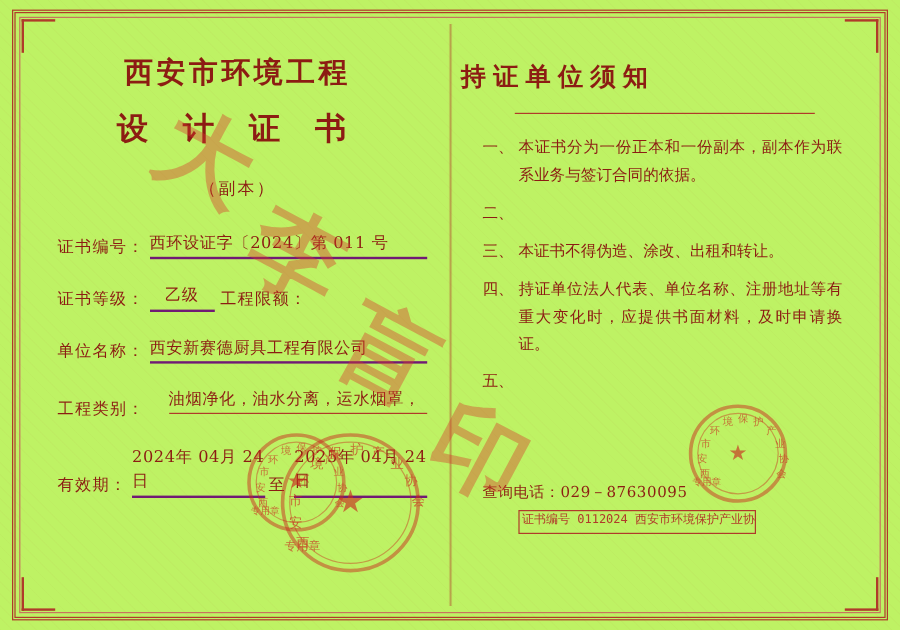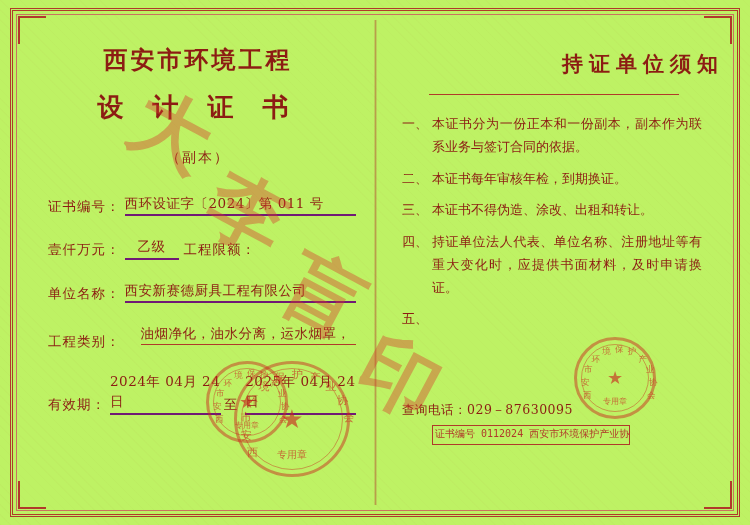--- a/index.html
+++ b/index.html
@@ -144,21 +144,21 @@
   .issuer-row {
     margin-top: 30px;
   }
   .valid-row {
     margin-top: 8px;
   }
 
   
   .notice-title {
     margin-top: 30px;
-    text-align: right;
+    text-align: left;
     font-family: "DejaVu Serif", serif;
     font-weight: bold;
     font-size: 21px;
     letter-spacing: 6px;
     color: #8c1c13;
   }
   .notice-rule {
     width: 250px;
     height: 1px;
     background: #b03a2a;
@@ -261,21 +261,20 @@
     font-size: 11px;
     color: rgba(200, 40, 30, 0.85);
     transform-origin: 0 0;
   }
   .seal-small .seal-ring-text span { font-size: 8.5px; }
   .seal-bottom-text {
     position: absolute;
     bottom: 12px;
     left: 0;
     width: 100%;
-    text-align: center;
     font-family: Liberation Serif, serif;
     font-size: 10px;
     color: rgba(200, 40, 30, 0.85);
   }
   .seal-small .seal-bottom-text { font-size: 8px; bottom: 9px; }
 
   
   .watermark {
     position: absolute;
     left: 120px;
@@ -336,21 +335,21 @@
     </div>
 
     <div class="fields">
 
       <div class="field-row">
         <span class="field-label">证书编号：</span>
         <span class="field-value">西环设证字〔2024〕第 011 号</span>
       </div>
 
       <div class="field-row">
-        <span class="field-label">壹仟万元：</span>
+        <span class="field-label">证书等级：</span>
         <span class="field-value short">乙级</span>
         <span class="field-label" style="margin-left:5px;">工程限额：</span>
       </div>
 
       <div class="field-row">
         <span class="field-label">单位名称：</span>
         <span class="field-value">西安新赛德厨具工程有限公司</span>
       </div>
 
       <div class="field-row">
@@ -417,21 +416,20 @@
 
     <div class="notice-list">
 
       <div class="notice-item">
         <span class="notice-num">一、</span>
         <span class="notice-text">本证书分为一份正本和一份副本，副本作为联系业务与签订合同的依据。</span>
       </div>
 
       <div class="notice-item">
         <span class="notice-num">二、</span>
-        <span class="notice-text">本证书每年审核年检，到期换证。</span>
       </div>
 
       <div class="notice-item">
         <span class="notice-num">三、</span>
         <span class="notice-text">本证书不得伪造、涂改、出租和转让。</span>
       </div>
 
       <div class="notice-item">
         <span class="notice-num">四、</span>
         <span class="notice-text">持证单位法人代表、单位名称、注册地址等有重大变化时，应提供书面材料，及时申请换证。</span>

